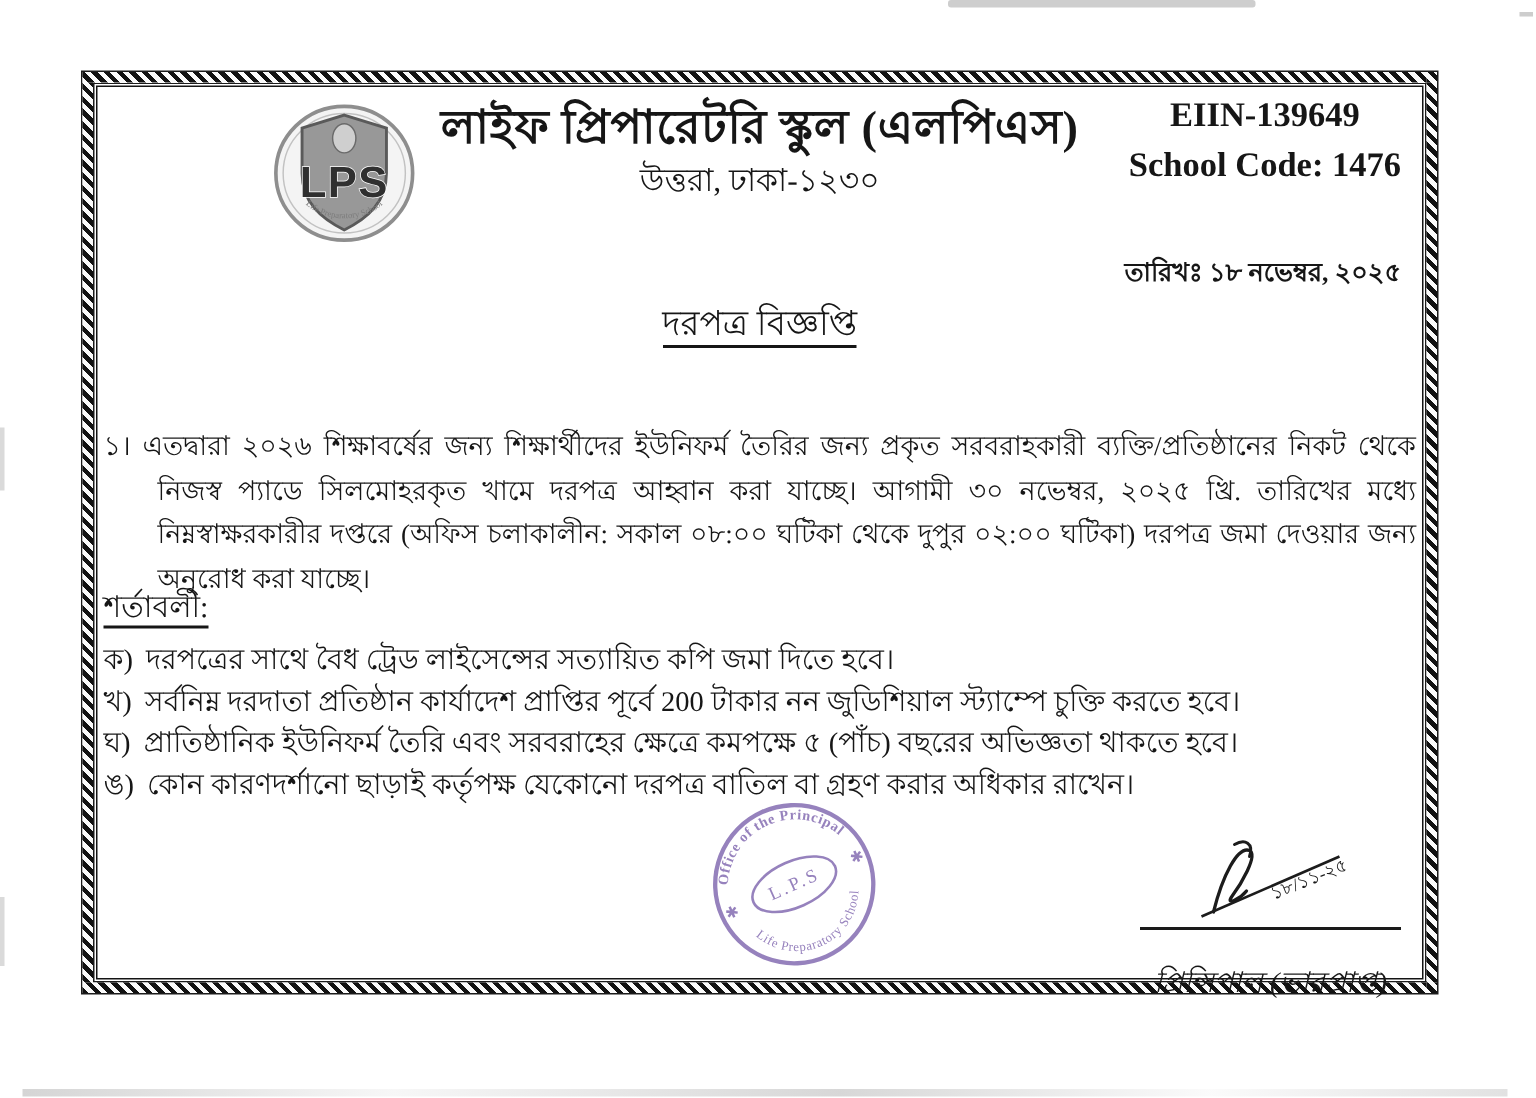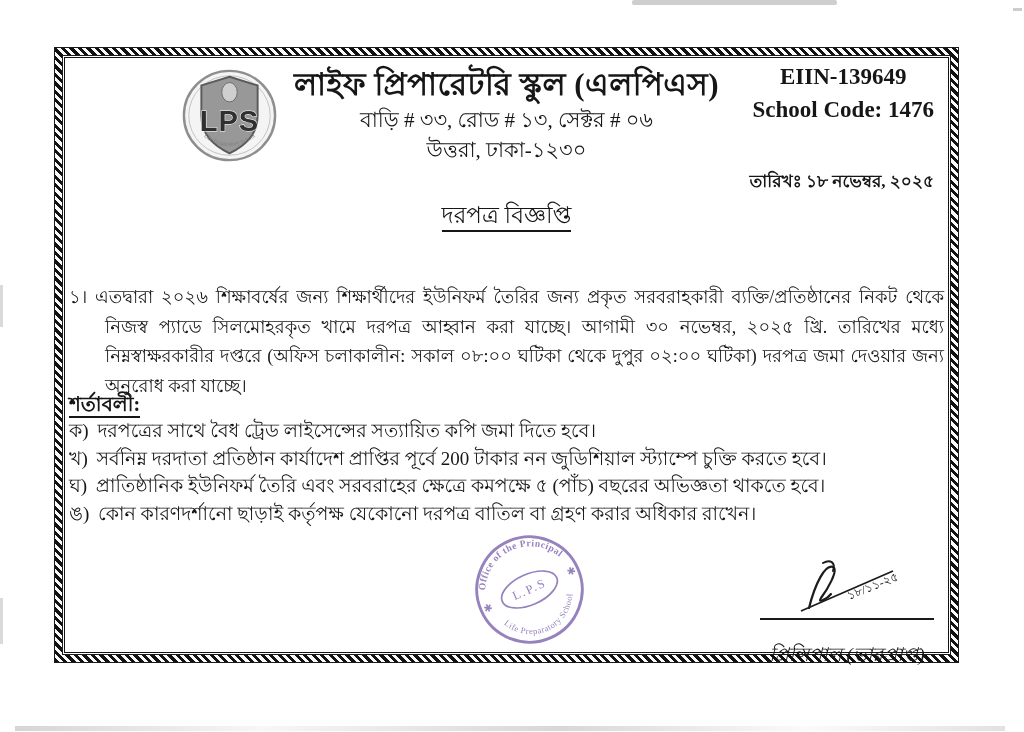--- a/index.html
+++ b/index.html
@@ -20,23 +20,23 @@
   .head-center{position:absolute;left:120px;right:120px;top:7px;text-align:center;}
   .school-name{font-size:31px;font-weight:bold;letter-spacing:.5px;line-height:40px;}
   .addr{font-size:21px;line-height:30px;}
   .head-right{position:absolute;right:14px;top:2px;text-align:center;font-weight:bold;font-size:23px;line-height:33px;margin-left:44px;}
   .date-line{position:absolute;right:14px;top:110px;font-size:17px;font-weight:600;margin-left:20px;}
   
   .title{position:absolute;left:0;right:0;top:139px;text-align:center;font-size:23px;font-weight:normal;}
   .title span{border-bottom:2px solid #161616;padding-bottom:2px;}
   .para{position:absolute;left:4px;right:4px;top:180px;font-size:18px;line-height:29.5px;
         text-align:justify;padding-left:36px;text-indent:-36px;box-sizing:border-box;margin-top:45px;}
-  .terms-head{position:absolute;left:4px;top:331px;font-size:20px;font-weight:bold;}
+  .terms-head{position:absolute;left:4px;top:331px;font-size:20px;font-weight:normal;}
   .terms-head span{border-bottom:2px solid #161616;padding-bottom:1px;}
-  .terms{position:absolute;left:4px;right:4px;top:359px;font-size:19px;line-height:27.5px;}
+  .terms{position:absolute;left:4px;right:4px;top:369px;font-size:19px;line-height:27.5px;}
   .t-label{padding-right:4px;}
   
   .stamp{position:absolute;left:407px;top:474px;width:115px;height:115px;
          transform:rotate(-24deg);opacity:.8;}
   .sig{position:absolute;right:6px;top:500px;width:190px;text-align:center;}
   .sig svg{display:block;margin:0 auto;}
   .sig-line{border-top:2px solid #1a1a1a;margin:0 8px;}
   .sig-title{font-size:19px;padding-top:20px;font-style:italic;}
   
   .smudge-top{position:absolute;left:632px;top:0;width:205px;height:5px;background:#9d9d9d;opacity:.5;border-radius:2px;}
@@ -67,21 +67,20 @@
       <defs>
           <path id="logoArc" d="M16,60 C26,88 74,88 84,60"></path>
         </defs>
       <text font-size="6" fill="#7c7c7c">
         <textPath href="#logoArc" startOffset="50%" text-anchor="middle">Life Preparatory School</textPath>
       </text>
     </svg>
 
     <div class="head-center">
       <div class="school-name">লাইফ প্রিপারেটরি স্কুল (এলপিএস)</div>
-      <div class="addr">বাড়ি # ৩৩, রোড # ১৩, সেক্টর # ০৬</div>
       <div class="addr">উত্তরা, ঢাকা-১২৩০</div>
     </div>
 
     <div class="head-right">
       <div>EIIN-139649</div>
       <div>School Code: 1476</div>
     </div>
 
     <div class="date-line">তারিখঃ ১৮ নভেম্বর, ২০২৫</div>
 

